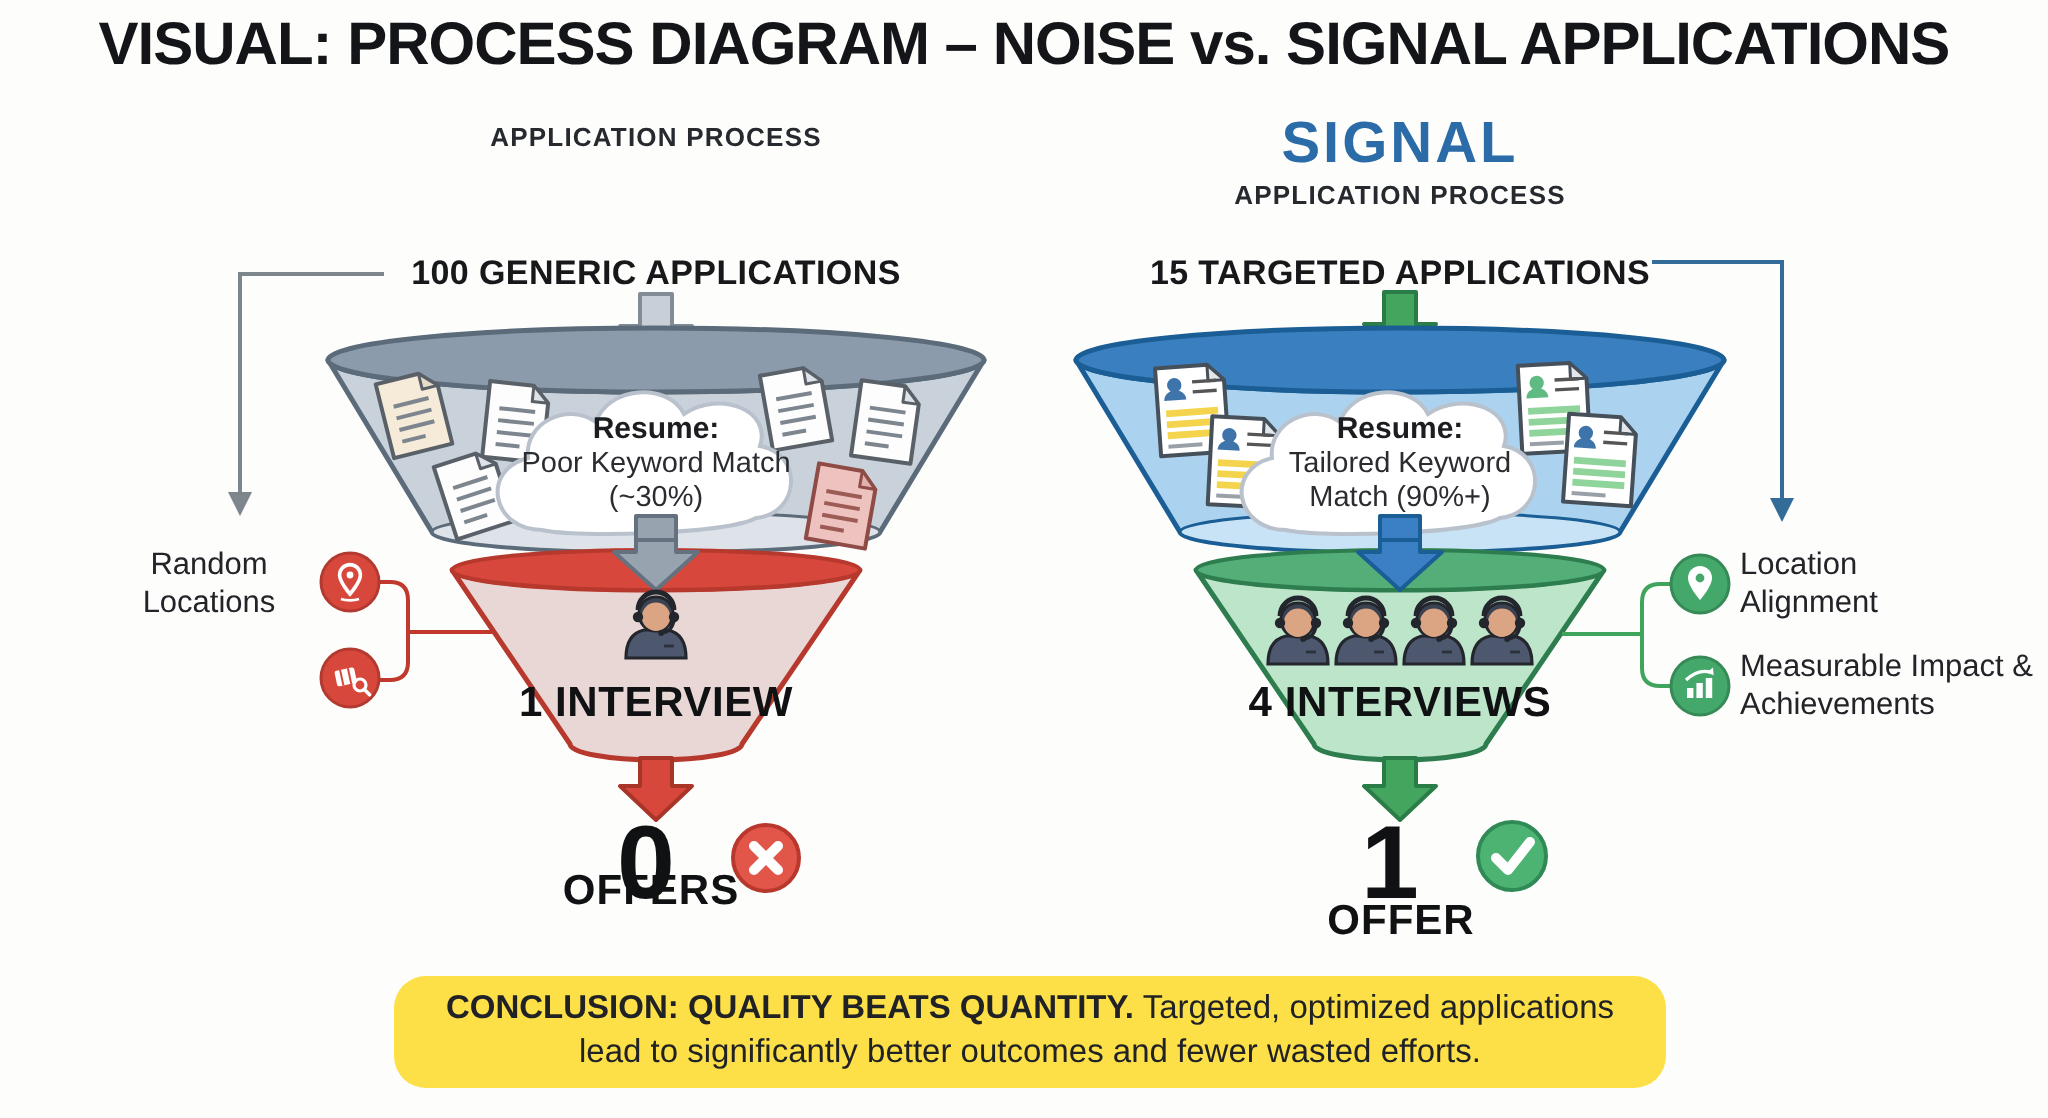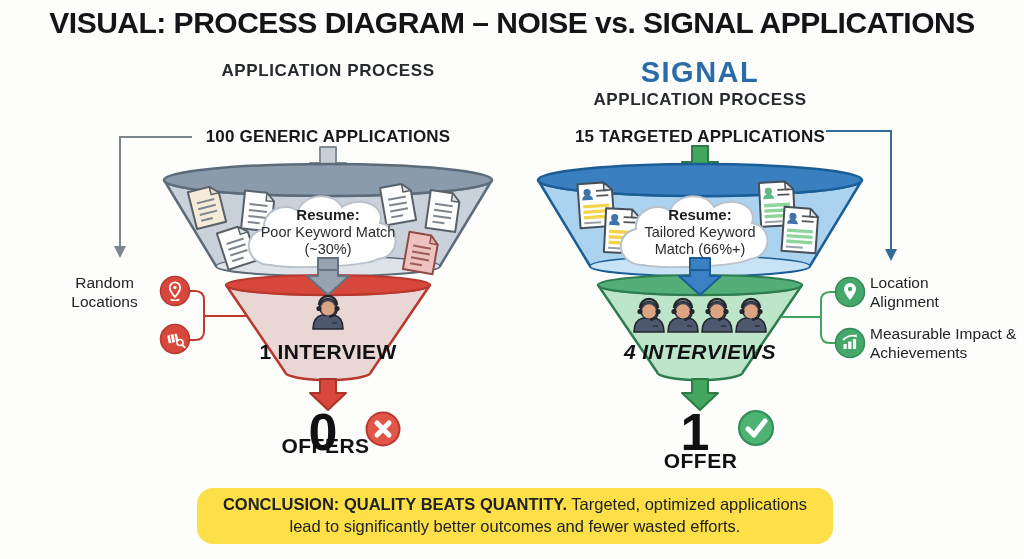--- a/index.html
+++ b/index.html
@@ -9,21 +9,21 @@
   }
   .abs{position:absolute;}
   .ctr{text-align:center;}
   .title{
     left:0;top:6px;width:1024px;font-size:30px;font-weight:800;letter-spacing:-0.5px;
     color:#141518;text-align:center;
   }
   .col-heading{font-size:29px;font-weight:800;letter-spacing:1.5px;line-height:1;}
   .noise-heading{color:#8d939b;}
   .signal-heading{color:#2b6ca8;}
-  .col-sub{font-size:17px;font-weight:800;letter-spacing:0.6px;color:#26292e;margin-top:3px;}
+  .col-sub{font-size:13px;font-weight:800;letter-spacing:0.6px;color:#26292e;margin-top:3px;}
   .stage-label{font-size:17px;font-weight:800;color:#17181a;letter-spacing:0.2px;}
   .cloud-text{line-height:1.18;}
   .cloud-title{font-size:15px;font-weight:800;color:#1c1d20;}
   .cloud-body{font-size:14.5px;color:#2a2c30;text-align:center;}
   .mid-label{font-size:21px;font-weight:800;color:#101113;letter-spacing:0.3px;}
   .big-num{font-size:52px;font-weight:800;color:#101113;line-height:1;}
   .result-label{font-size:21px;font-weight:800;color:#101113;letter-spacing:0.5px;}
   .annot{font-size:15.5px;color:#222428;line-height:1.22;}
   .conclusion-bar{
     left:197px;top:488px;width:636px;height:56px;background:#fde047;border-radius:16px;
@@ -246,25 +246,25 @@
     <div class="col-sub">APPLICATION PROCESS</div>
   </div>
   <div class="abs ctr stage-label" style="left:550px;top:127px;width:300px;">15 TARGETED APPLICATIONS</div>
 
   <div class="abs ctr cloud-text" style="left:253px;top:206px;width:150px;">
     <div class="cloud-title">Resume:</div>
     <div class="cloud-body">Poor Keyword Match (~30%)</div>
   </div>
   <div class="abs ctr cloud-text" style="left:625px;top:206px;width:150px;">
     <div class="cloud-title">Resume:</div>
-    <div class="cloud-body">Tailored Keyword Match (66%+)</div>
+    <div class="cloud-body">Tailored Keyword Match (90%+)</div>
   </div>
 
   <div class="abs ctr mid-label" style="left:228px;top:340px;width:200px;">1 INTERVIEW</div>
-  <div class="abs ctr mid-label" style="left:600px;top:340px;width:200px;font-style:italic;">4 INTERVIEWS</div>
+  <div class="abs ctr mid-label" style="left:600px;top:340px;width:200px;">4 INTERVIEWS</div>
 
   <div class="abs ctr big-num" style="left:273px;top:406px;width:100px;">0</div>
   <div class="abs ctr result-label" style="left:248px;top:434px;width:155px;">OFFERS</div>
   <div class="abs ctr big-num" style="left:645px;top:406px;width:100px;">1</div>
   <div class="abs ctr result-label" style="left:623px;top:449px;width:155px;">OFFER</div>
 
   <div class="abs ctr annot" style="left:52px;top:274px;width:105px;">Random Locations</div>
 
   <div class="abs annot" style="left:870px;top:274px;width:110px;">Location Alignment</div>
   <div class="abs annot" style="left:870px;top:325px;width:160px;">Measurable Impact &amp; Achievements</div>

